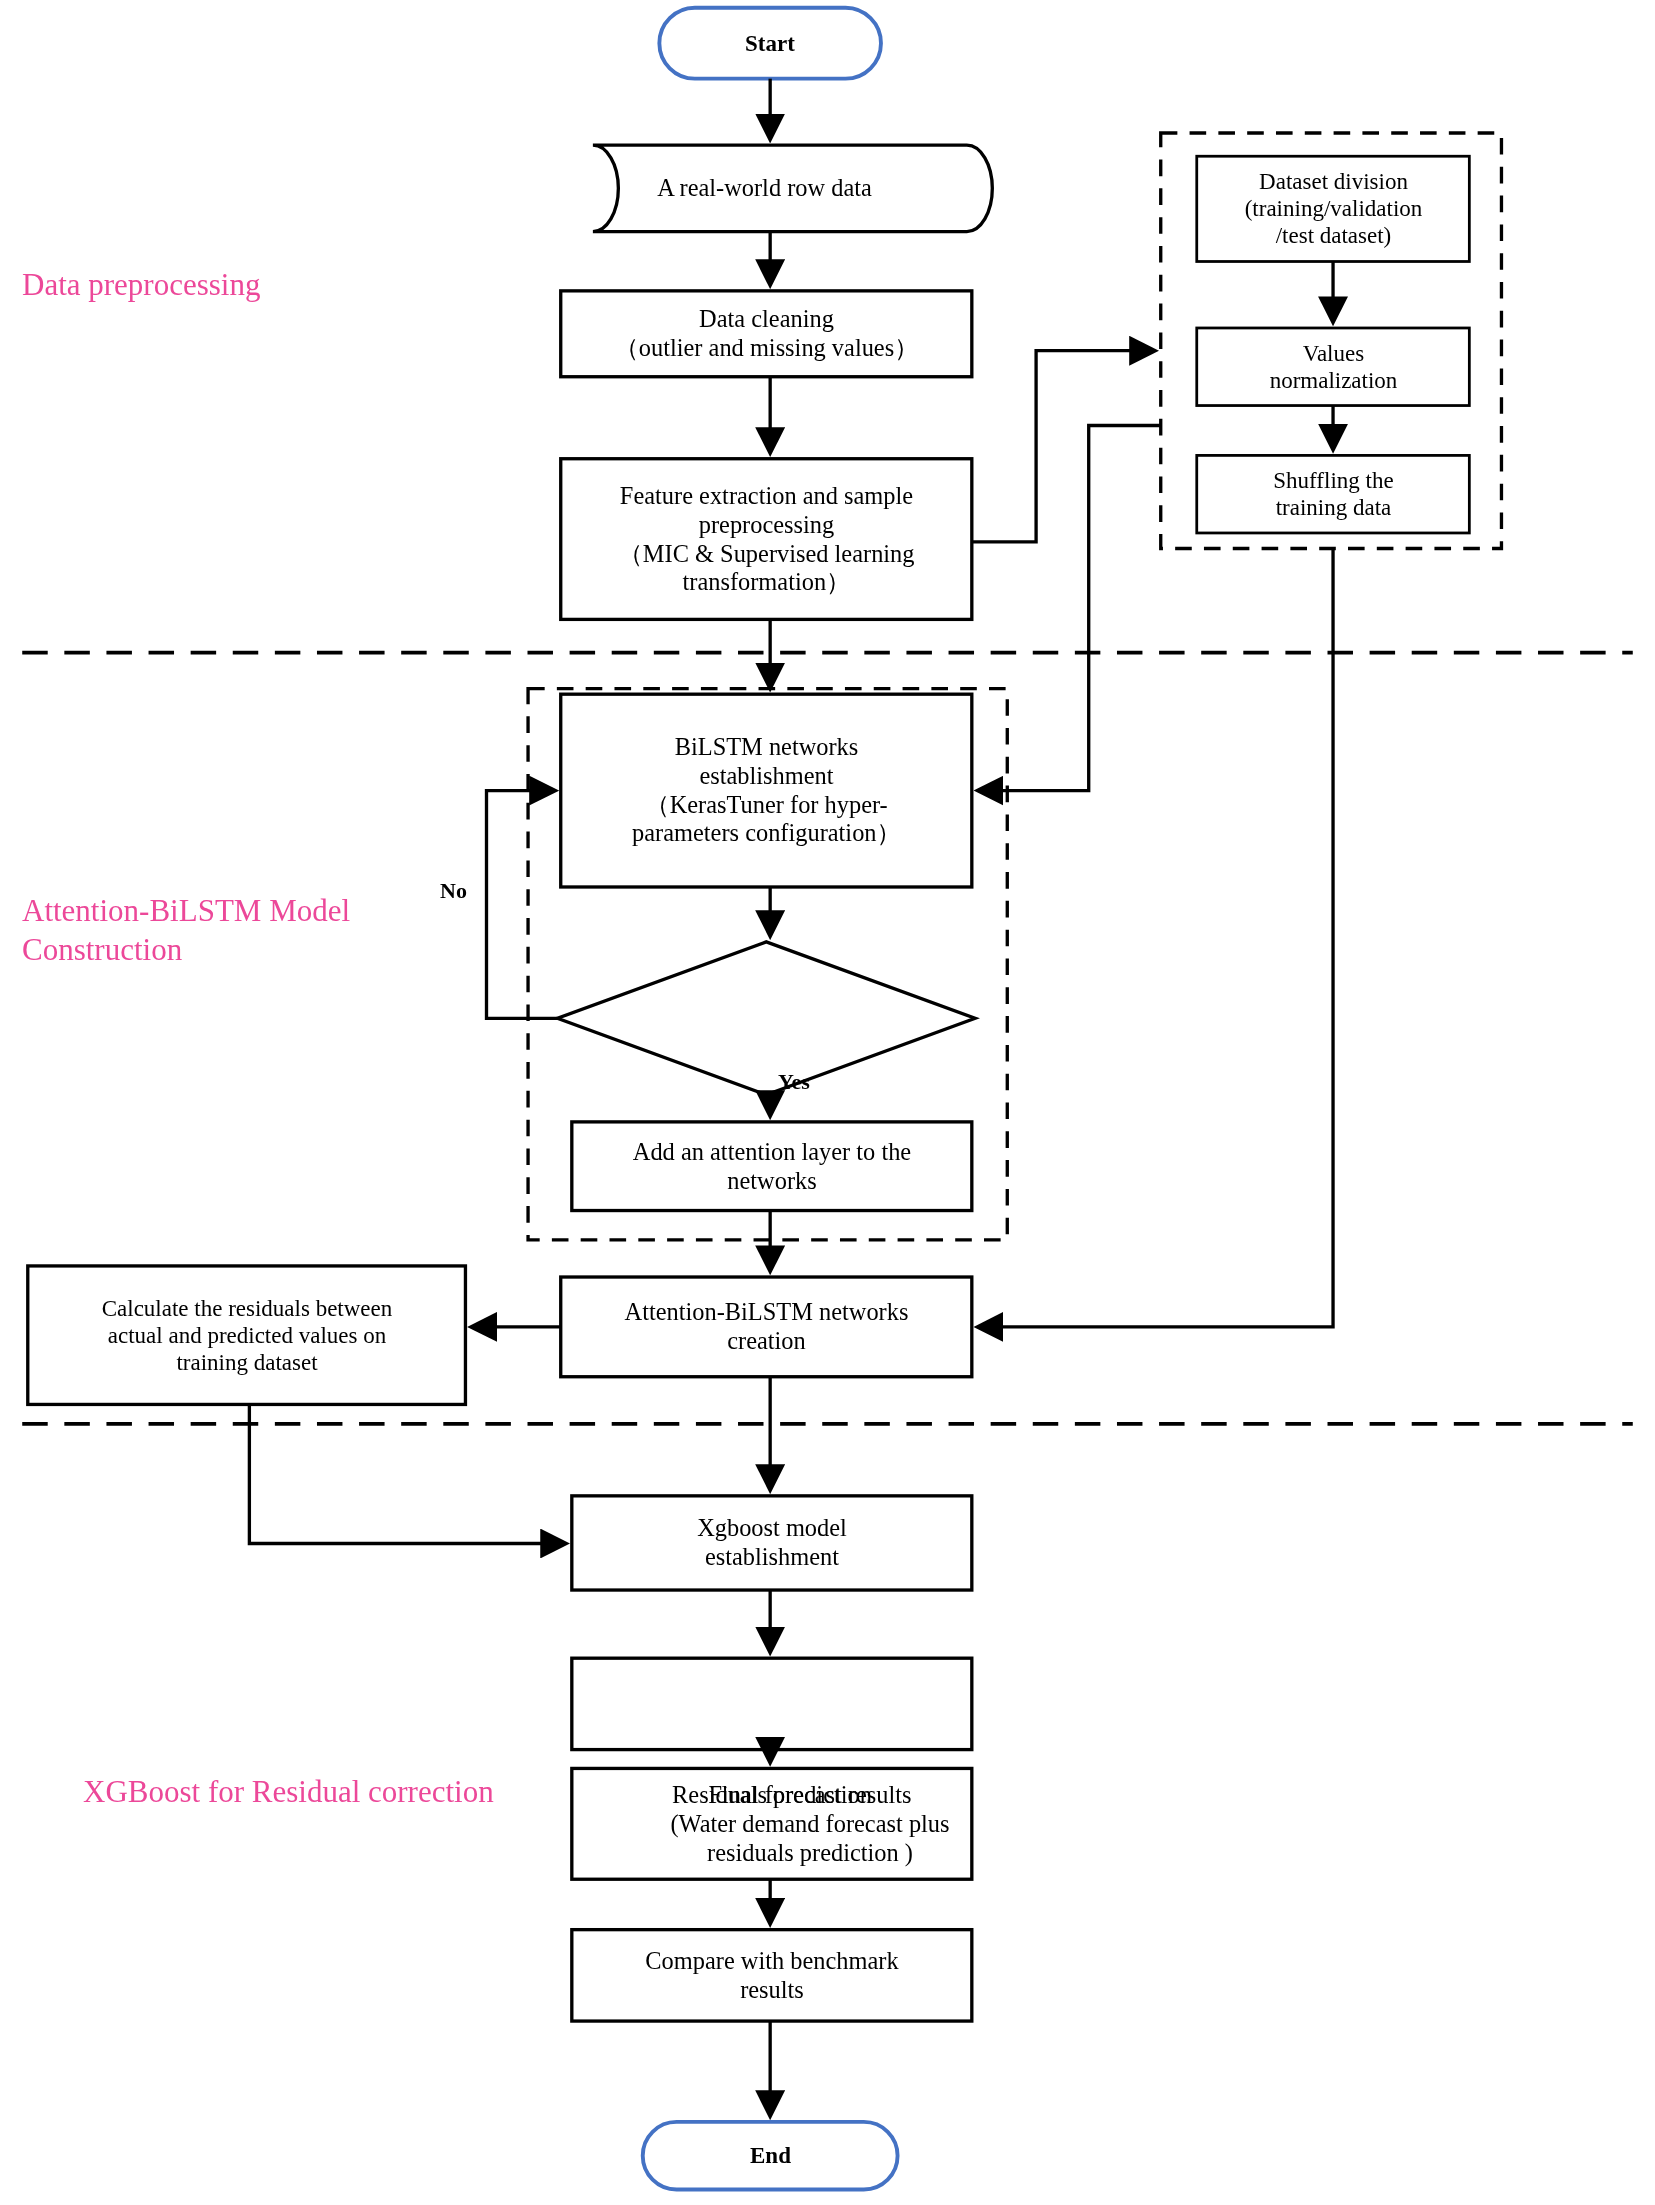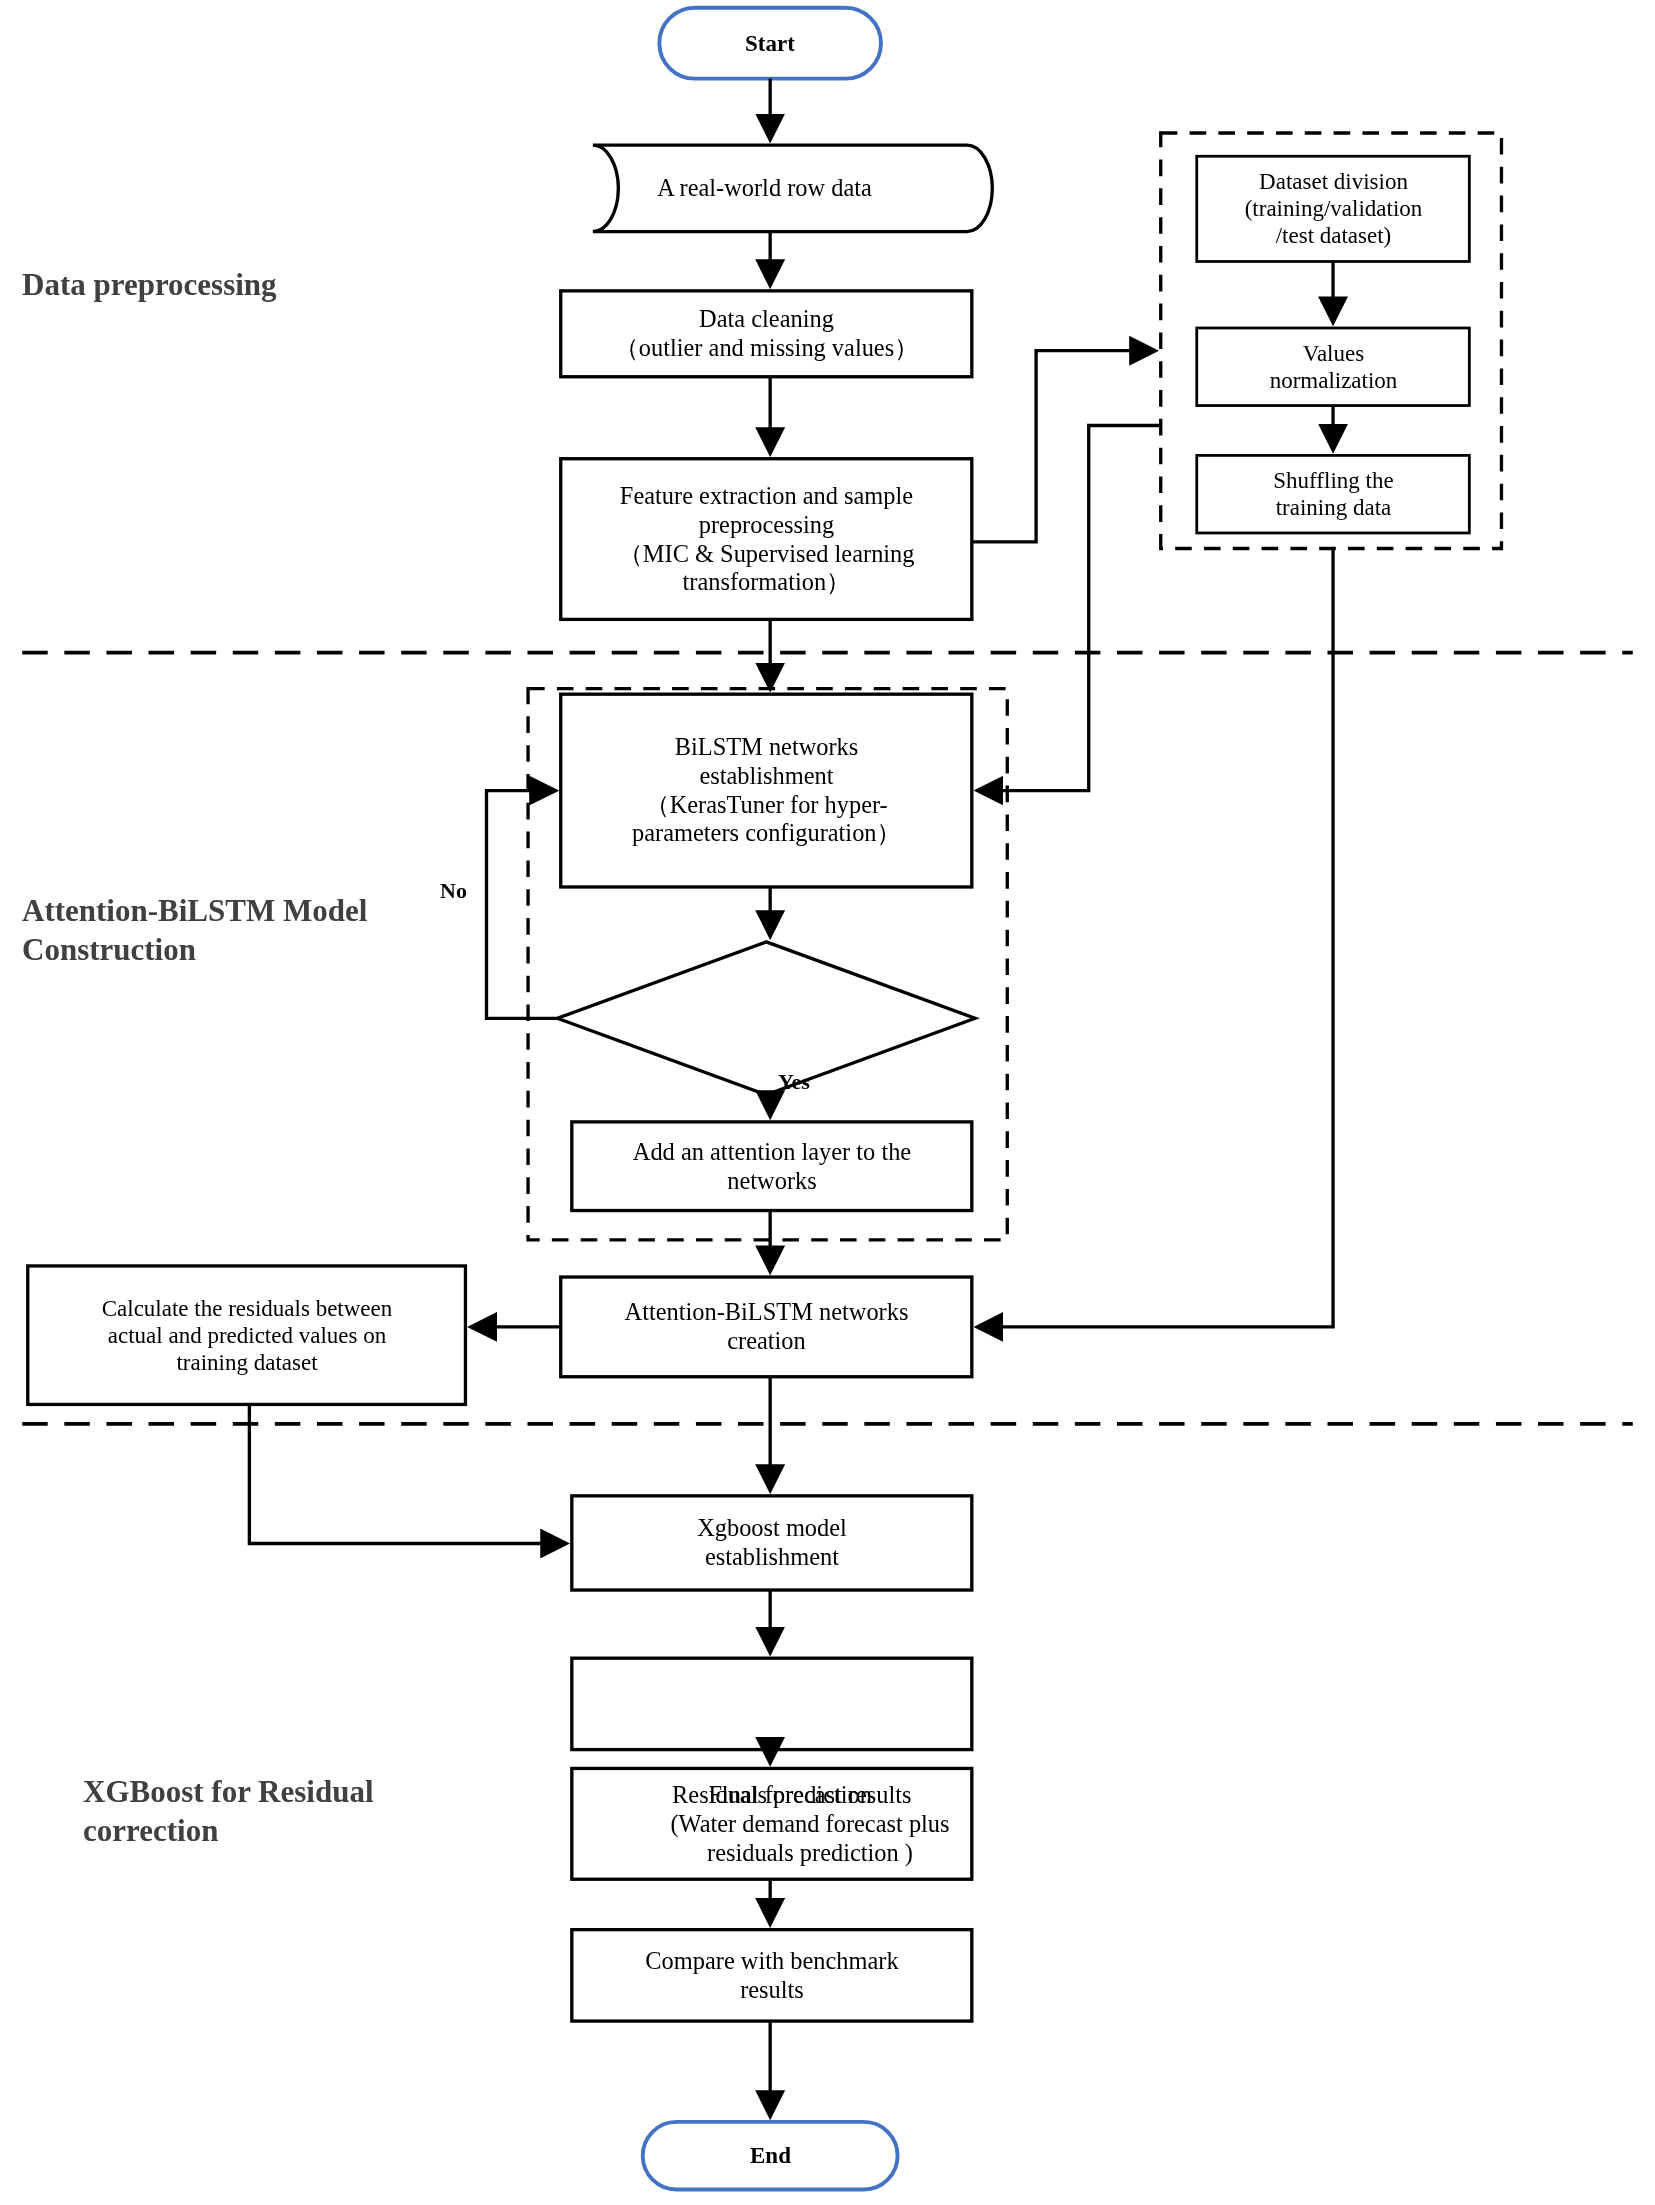--- a/index.html
+++ b/index.html
@@ -4,21 +4,21 @@
 <style>
   html,body{margin:0;padding:0;background:#ffffff;}
   #page{position:relative;width:1655px;height:2205px;background:#fff;
         font-family:"Liberation Serif","DejaVu Serif",serif;}
   svg{position:absolute;top:0;left:0;width:1655px;height:2205px;}
   .nodeText{position:absolute;display:flex;align-items:center;justify-content:center;
             text-align:center;color:#000;line-height:1.18;
             font-family:"Liberation Serif","DejaVu Serif",serif;font-size:24.4px;
             pointer-events:none;white-space:pre-line;}
   .phase{position:absolute;font-family:"Liberation Serif","DejaVu Serif",serif;
-         font-weight:bold;font-size:31px;color:#404040;line-height:1.25;text-align:left;}
+         font-weight:normal;font-size:31px;color:#ec4899;line-height:1.25;text-align:left;}
   .edgeLbl{position:absolute;font-family:"Liberation Serif","DejaVu Serif",serif;
            font-weight:bold;font-size:22px;color:#000;}
   .termText{font-weight:bold;font-size:23px;}
 </style>
 </head>
 <body>
 
 <div id="page">
 
 <svg viewBox="0 0 2987 3980" xmlns="http://www.w3.org/2000/svg">

